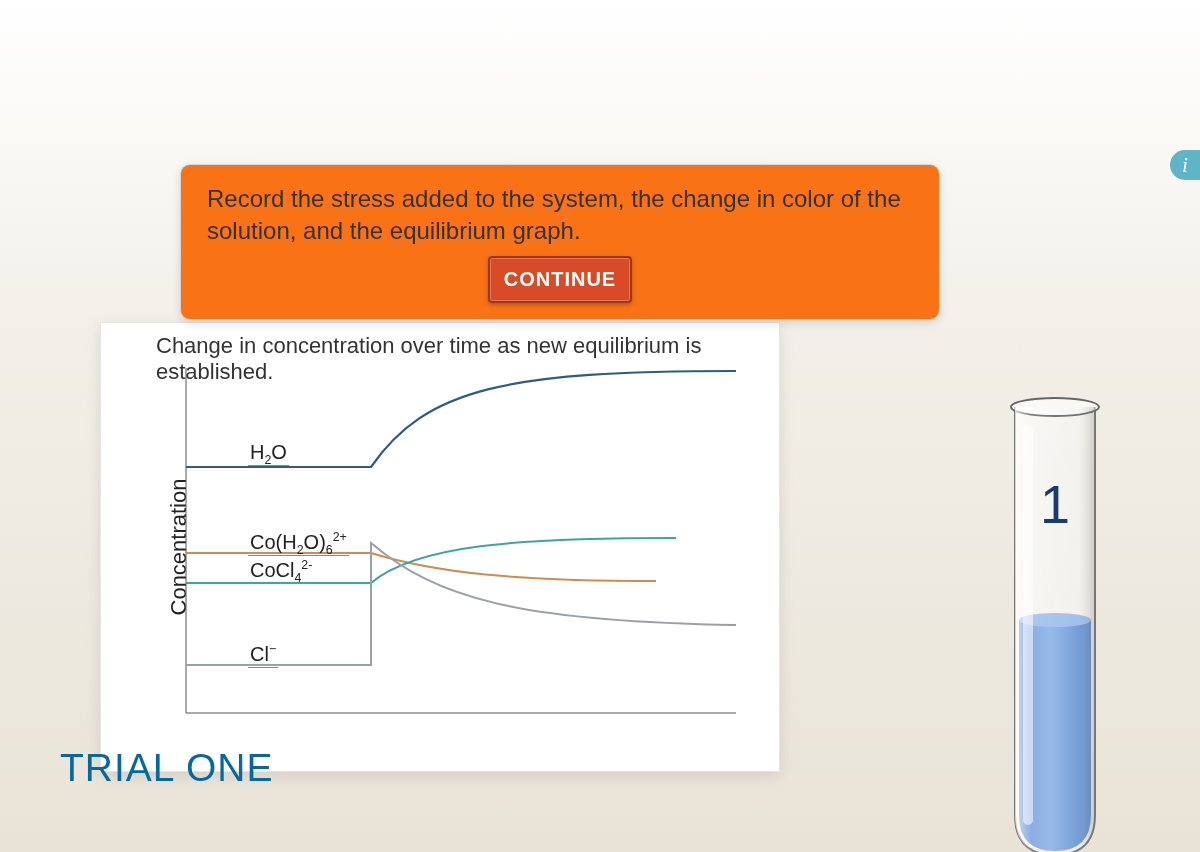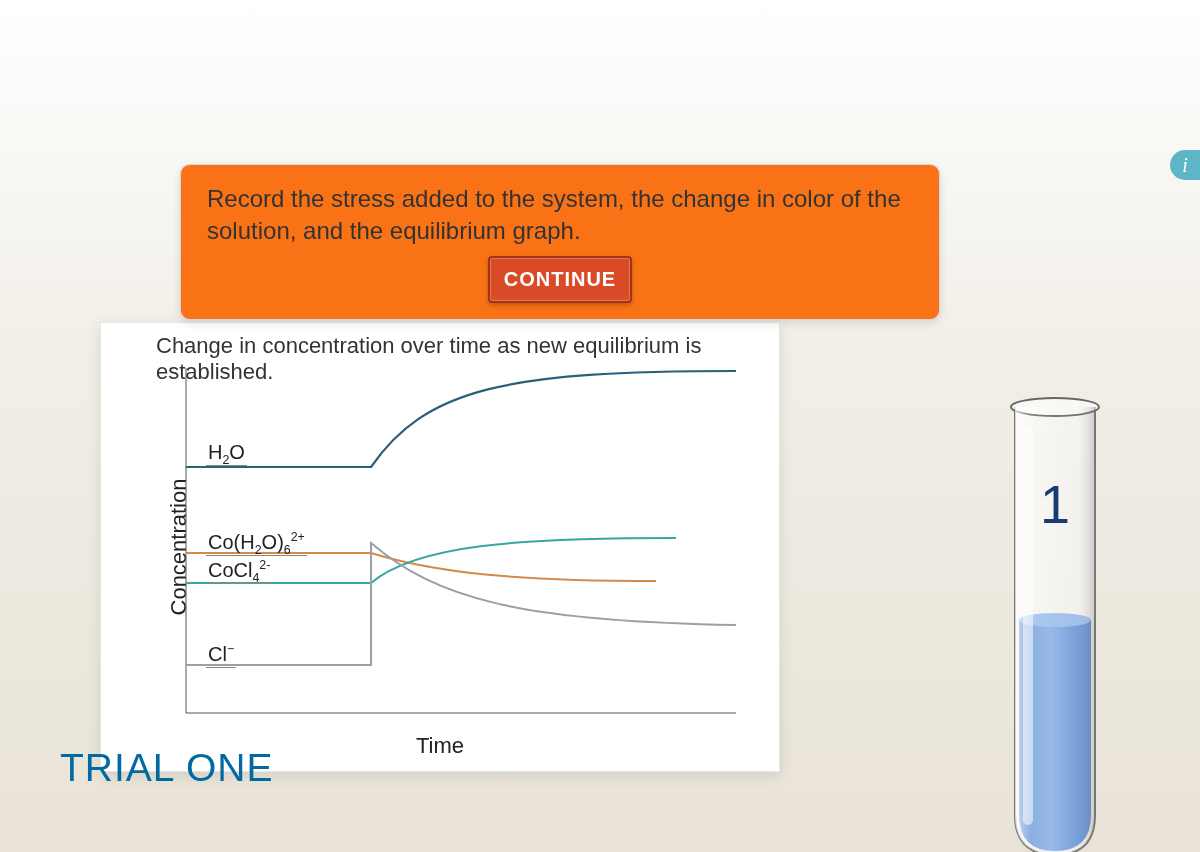--- a/index.html
+++ b/index.html
@@ -71,20 +71,21 @@
   }
   .plot svg { width: 100%; height: 100%; overflow: visible; }
 
   .series-label {
     position: absolute;
     font-size: 20px;
     color: #222;
     border-bottom: 1px solid #888;
     padding: 0 2px 1px 2px;
     white-space: nowrap;
+    margin-left: 42px;
   }
   .series-label sub { font-size: 0.62em; vertical-align: sub; line-height: 0; }
   .series-label sup { font-size: 0.62em; vertical-align: super; line-height: 0; }
 
   .trial-bar {
     position: absolute;
     left: 60px; bottom: 40px;
     width: 910px;
     display: flex; align-items: center; gap: 14px;
     z-index: 4;
@@ -135,21 +136,20 @@
   <div class="instruction-card">
     <div class="instruction-text">Record the stress added to the system, the change in color of the solution, and the equilibrium graph.</div>
     <div class="continue-wrap">
       <span class="continue-btn">CONTINUE</span>
     </div>
   </div>
 
   <div class="graph-card">
     <div class="graph-subtitle">Change in concentration over time as new equilibrium is established.</div>
     <div class="ylabel">Concentration</div>
-    <div class="xlabel">Time</div>
 
     <div class="plot">
       
       <div class="series-label" style="left:30px; top:78px;">H<sub>2</sub>O</div>
       <div class="series-label" style="left:30px; top:168px;">Co(H<sub>2</sub>O)<sub>6</sub><sup>2+</sup></div>
       <div class="series-label" style="left:30px; top:196px;">CoCl<sub>4</sub><sup>2-</sup></div>
       <div class="series-label" style="left:30px; top:280px;">Cl<sup>−</sup></div>
 
       <svg viewBox="0 0 580 360">
 

